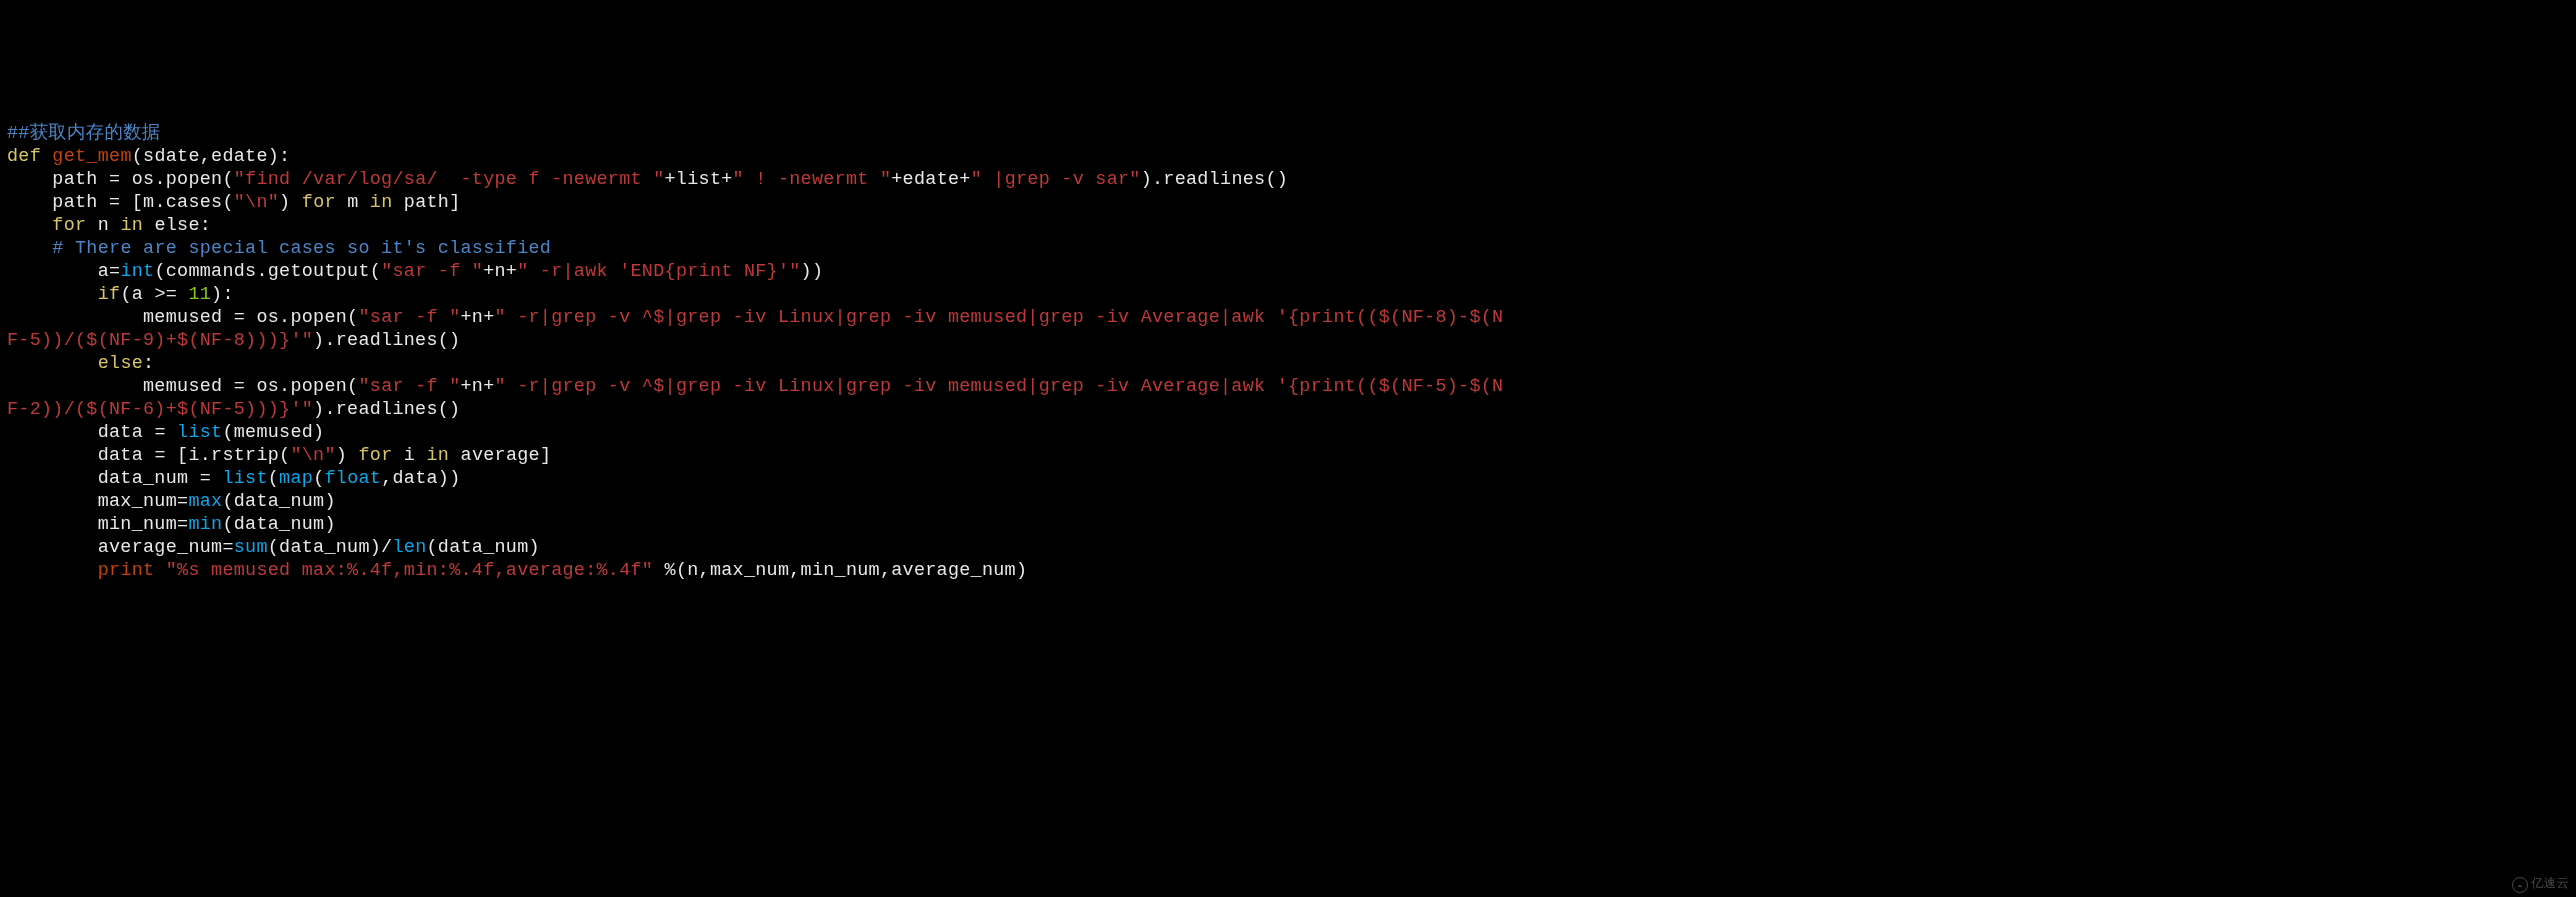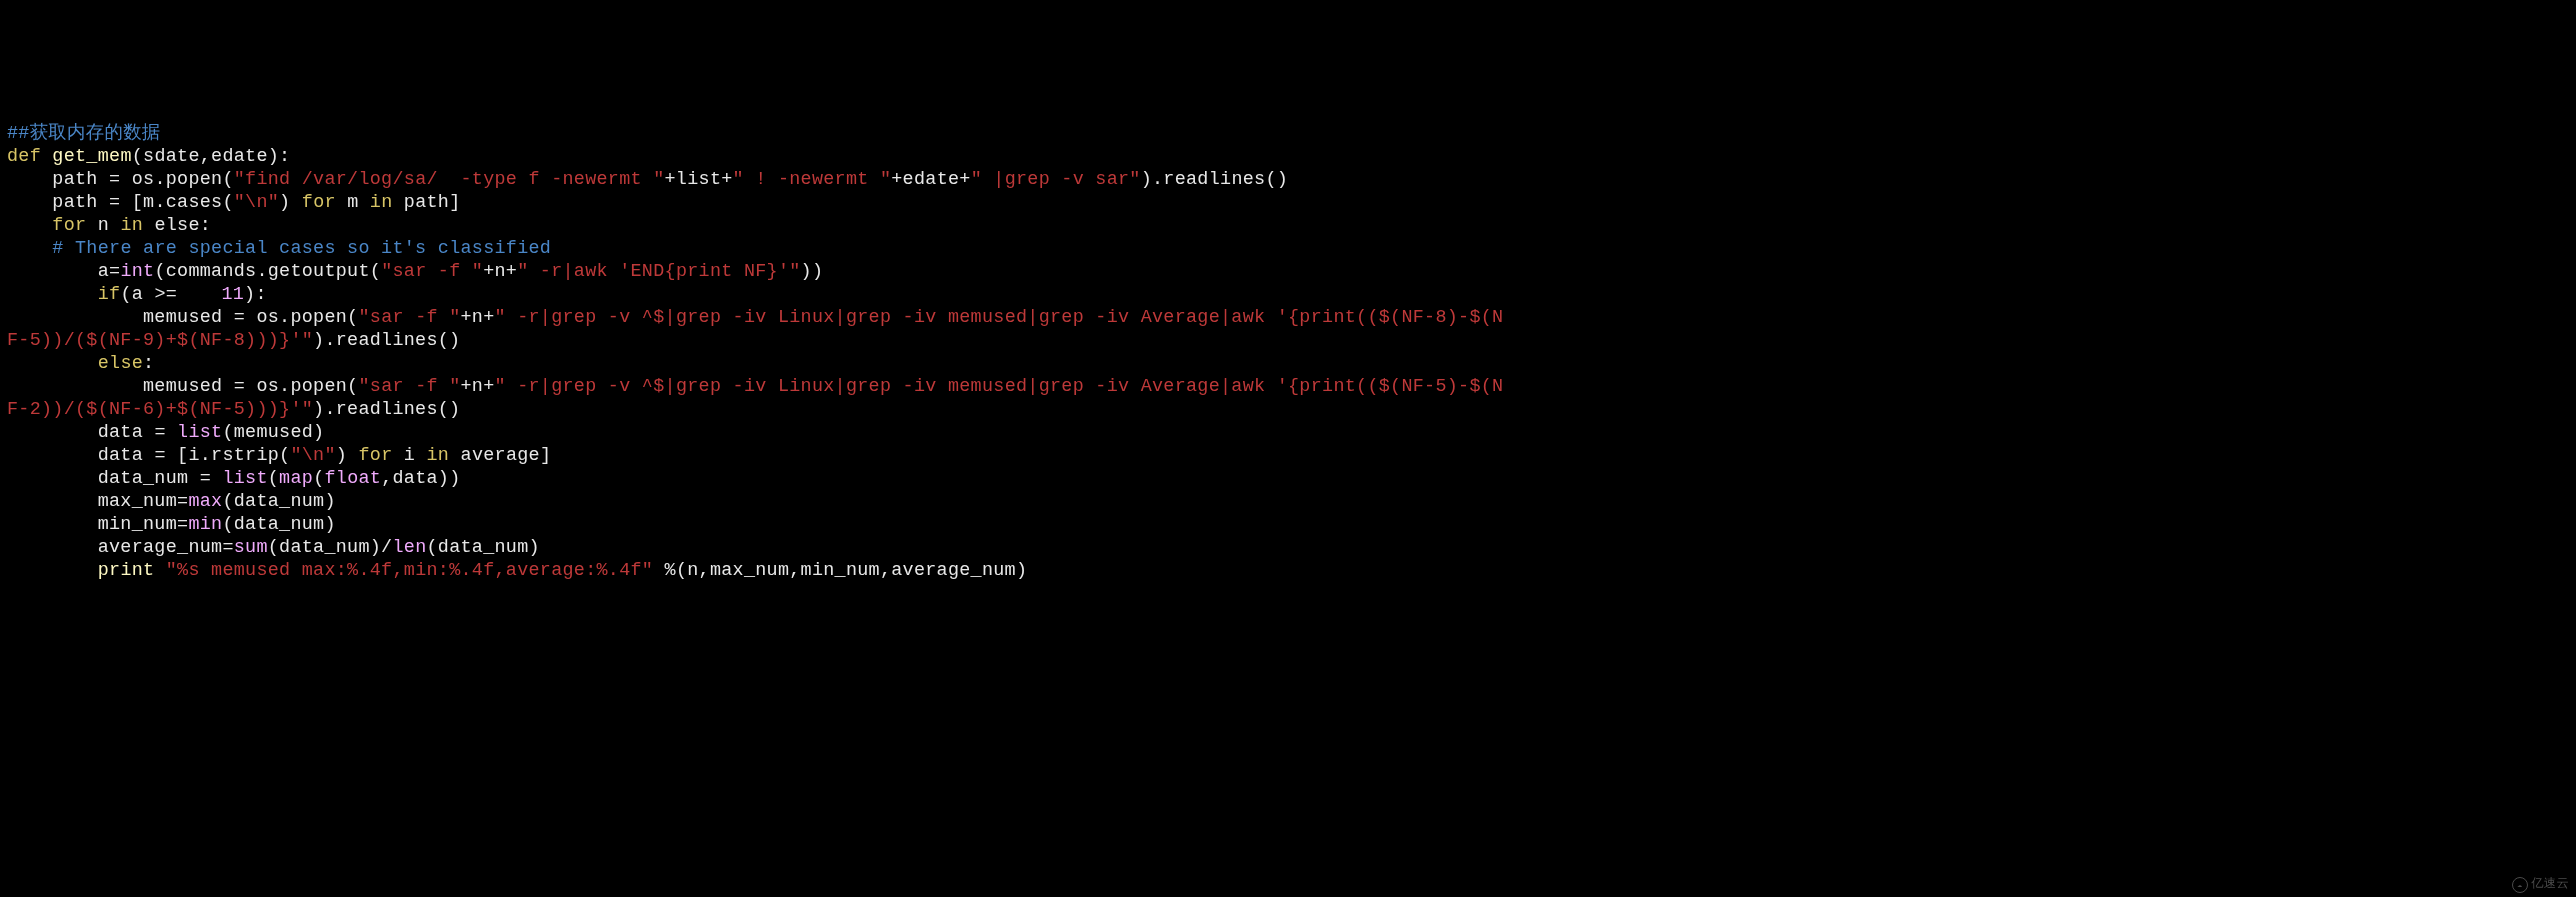--- a/index.html
+++ b/index.html
@@ -19,25 +19,25 @@
       overflow: hidden;
       position: relative;
       padding-top: 7px;
       padding-left: 7px;
     }
     .code-container {
       color: #ffffff;
     }
     .comment-zh { color: #4a86c7; margin-top: 40px; }
     .keyword { color: #d8c566; font-family: Liberation Mono, monospace; }
-    .funcname { color: #fef9c3; margin-top: 32px; }
+    .funcname { color: #c2410c; margin-top: 32px; }
     .plain { color: #e8e8e8; }
     .string { color: #be3939; }
-    .number { color: #f0abfc; margin-left: 33px; }
-    .builtin { color: #f0abfc; margin-top: 32px; }
+    .number { color: #84cc16; }
+    .builtin { color: #0ea5e9; margin-top: 32px; }
     .comment-en { color: #4a86c7; }
     .watermark {
       position: absolute;
       bottom: 5.3px;
       right: 7px;
       color: #7d7d7d;
       font-size: 12.3px;
       opacity: 0.6;
       display: flex;
       align-items: center;

